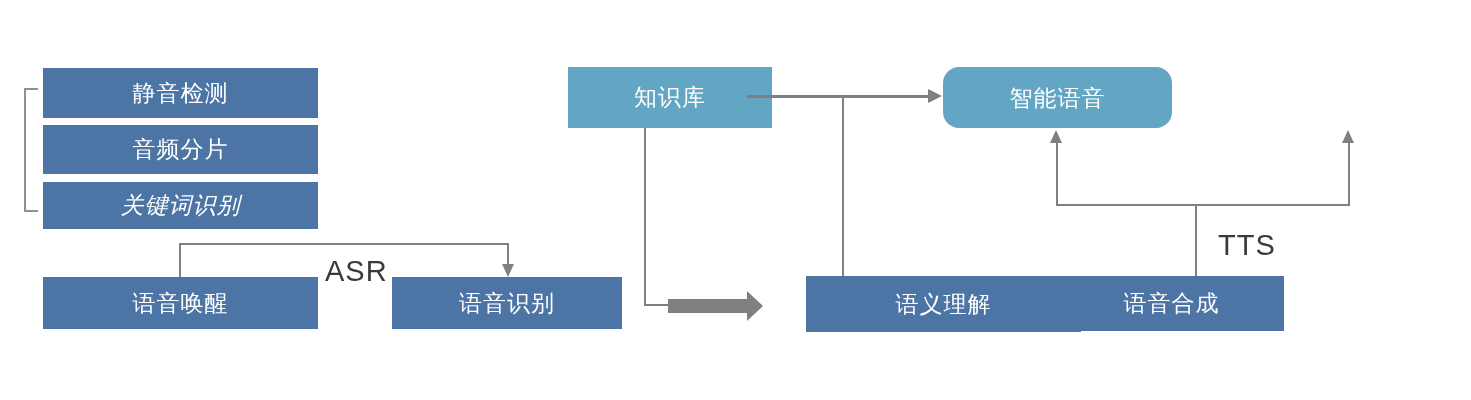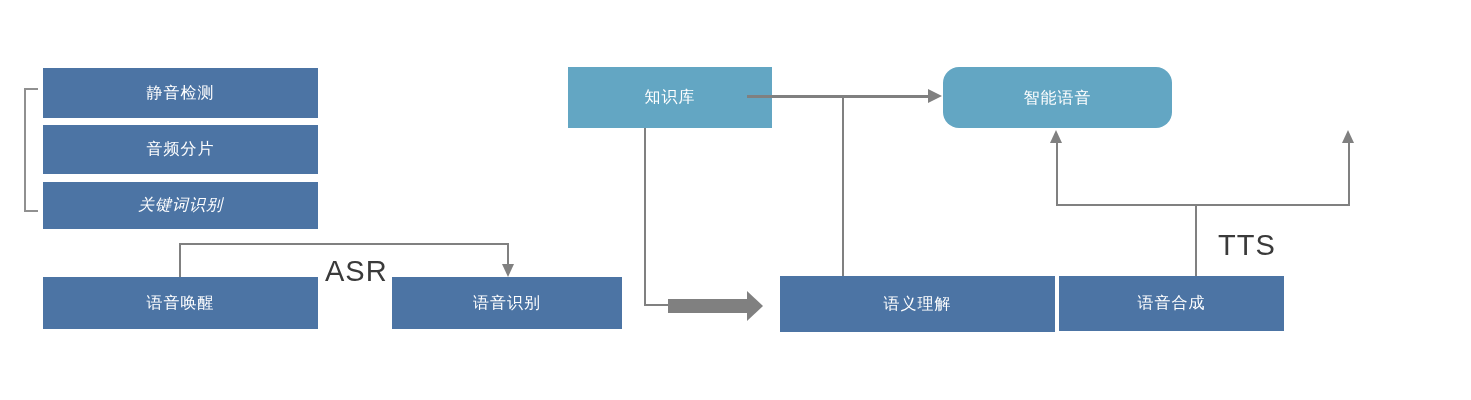--- a/index.html
+++ b/index.html
@@ -7,21 +7,21 @@
     position:relative;
     width:1471px;height:400px;
     background:#ffffff;
     font-family:"Liberation Sans", sans-serif;
     overflow:hidden;
   }
   .node{
     position:absolute;
     display:flex;align-items:center;justify-content:center;
     color:#ffffff;
-    font-size:16px;
+    font-size:23px;
     letter-spacing:1px;
     text-align:center;
     box-sizing:border-box;
   }
   .node.dark{background:#4C74A4;}
   .node.light{background:#63A6C3;}
   .node.two-line{flex-direction:column;line-height:26px;}
   .line{position:absolute;background:#808080;}
   .arrow{position:absolute;width:0;height:0;}
   .arrow.right{border-top:7px solid transparent;border-bottom:7px solid transparent;border-left:14px solid #808080;}
@@ -67,21 +67,21 @@
   <div class="line" style="left:747px;top:95px;width:182px;height:3px;"></div>
   <div class="arrow right" style="left:928px;top:89px;"></div>
 
   <div class="line" style="left:842px;top:97px;width:2px;height:179px;"></div>
 
   <div class="line" style="left:644px;top:128px;width:2px;height:178px;"></div>
   <div class="line" style="left:644px;top:304px;width:26px;height:2px;"></div>
   <div class="thick-arrow-shaft" style="left:668px;top:299px;width:79px;height:14px;"></div>
   <div class="thick-arrow-head" style="left:747px;top:291px;"></div>
 
-  <div class="node dark" style="left:780px;top:276px;width:275px;height:56px;">语义理解</div>
+  <div class="node dark" style="left:806px;top:276px;width:275px;height:56px;">语义理解</div>
 
   <div class="node light two-line" style="left:943px;top:67px;width:229px;height:61px;border-radius:16px;">
     <span>智能语音</span>
   </div>
 
 
   <div class="node dark" style="left:1059px;top:276px;width:225px;height:55px;">语音合成</div>
 
   <div class="line" style="left:1195px;top:205px;width:2px;height:71px;"></div>
   <div class="line" style="left:1056px;top:204px;width:294px;height:2px;"></div>

